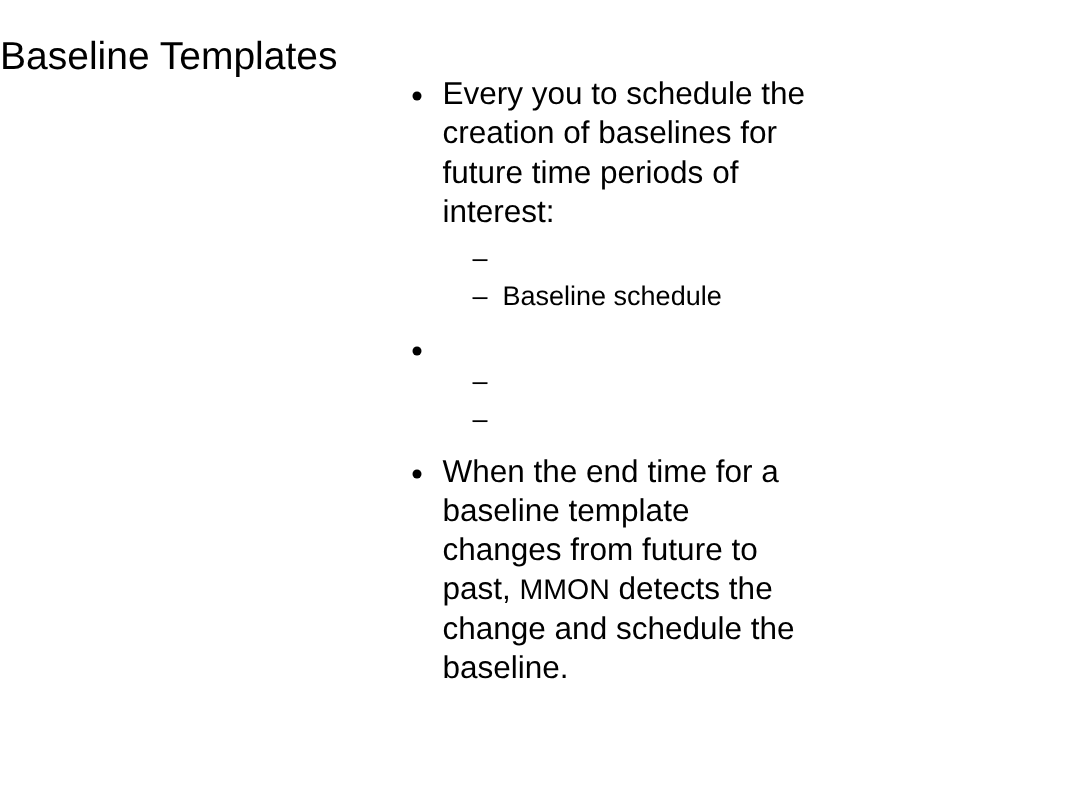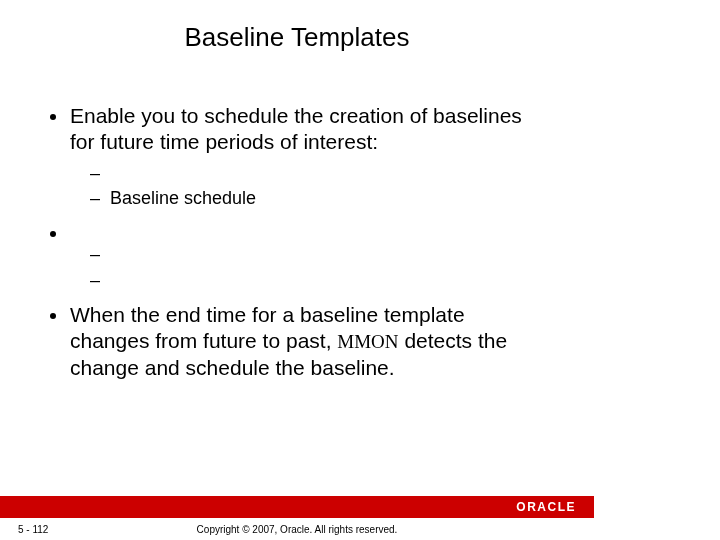--- a/index.html
+++ b/index.html
@@ -1,49 +1,49 @@
 <!DOCTYPE html>
 <html><head>
 <meta charset="utf-8">
 <style>
   * { margin: 0; padding: 0; box-sizing: border-box; }
   html, body { width: 720px; height: 540px; font-family: Arial, Helvetica, sans-serif; background: #fff; }
-  .slide { width: 594px; height: 540px; position: relative; display: flex; flex-direction: column; }
+  .slide { width: 594px; height: 540px; position: relative; display: flex; }
   .title { text-align: center; font-size: 26px; font-weight: 400; margin-top: 22px; color: #000; }
   .content { flex: 1; padding: 50px 50px 0 50px; }
   ul.main { list-style: none; }
   ul.main > li { margin-bottom: 6px; }
   .bullet-row { display: flex; align-items: flex-start; }
   .bullet-dot { width: 6px; height: 6px; background: #000; border-radius: 50%; margin-top: 11px; margin-right: 14px; flex-shrink: 0; }
   .bullet-text { font-size: 21px; line-height: 1.25; color: #000; }
   ul.sub { list-style: none; margin: 6px 0 10px 40px; }
   ul.sub > li { display: flex; align-items: flex-start; margin-bottom: 2px; }
   .dash { font-size: 18px; color: #000; margin-right: 10px; line-height: 1.3; }
   .sub-text { font-size: 18px; line-height: 1.3; color: #000; }
-  .mono { font-family: Liberation Serif, serif; font-size: 19px; }
+  .mono { font-family: Liberation Sans, sans-serif; font-size: 19px; }
   .footer { position: absolute; bottom: 0; left: 0; right: 0; height: 44px; }
   .red-bar { height: 22px; background: #c00; display: flex; align-items: center; justify-content: flex-end; padding-right: 18px; }
   .logo { color: #fff; font-weight: bold; font-size: 12px; letter-spacing: 1.5px; font-family: Arial, sans-serif; }
   .foot-row { height: 22px; display: flex; align-items: center; font-size: 10px; color: #000; }
   .page-num { margin-left: 18px; }
   .copyright { position: absolute; left: 0; right: 0; text-align: center; }
 </style>
 </head>
 <body>
 
 <div class="slide">
   <div class="title">Baseline Templates</div>
 
   <div class="content">
     <ul class="main">
 
       <li>
         <div class="bullet-row">
           <span class="bullet-dot"></span>
-          <span class="bullet-text">Enable you to schedule the creation of baselines for future time periods of interest:</span>
+          <span class="bullet-text">Every you to schedule the creation of baselines for future time periods of interest:</span>
         </div>
         <ul class="sub">
           <li>
             <span class="dash">–</span>
           </li>
           <li>
             <span class="dash">–</span>
             <span class="sub-text">Baseline schedule</span>
           </li>
         </ul>
@@ -68,22 +68,13 @@
           <span class="bullet-dot"></span>
           <span class="bullet-text">
             <span>When the end time for a baseline template changes from future to past, </span><span class="mono">MMON</span><span> detects the change and schedule the baseline.</span>
           </span>
         </div>
       </li>
 
     </ul>
   </div>
 
-  <div class="footer">
-    <div class="red-bar">
-      <span class="logo">ORACLE</span>
-    </div>
-    <div class="foot-row">
-      <span class="page-num">5 - 112</span>
-      <span class="copyright">Copyright © 2007, Oracle. All rights reserved.</span>
-    </div>
-  </div>
 </div>
 
 </body></html>

